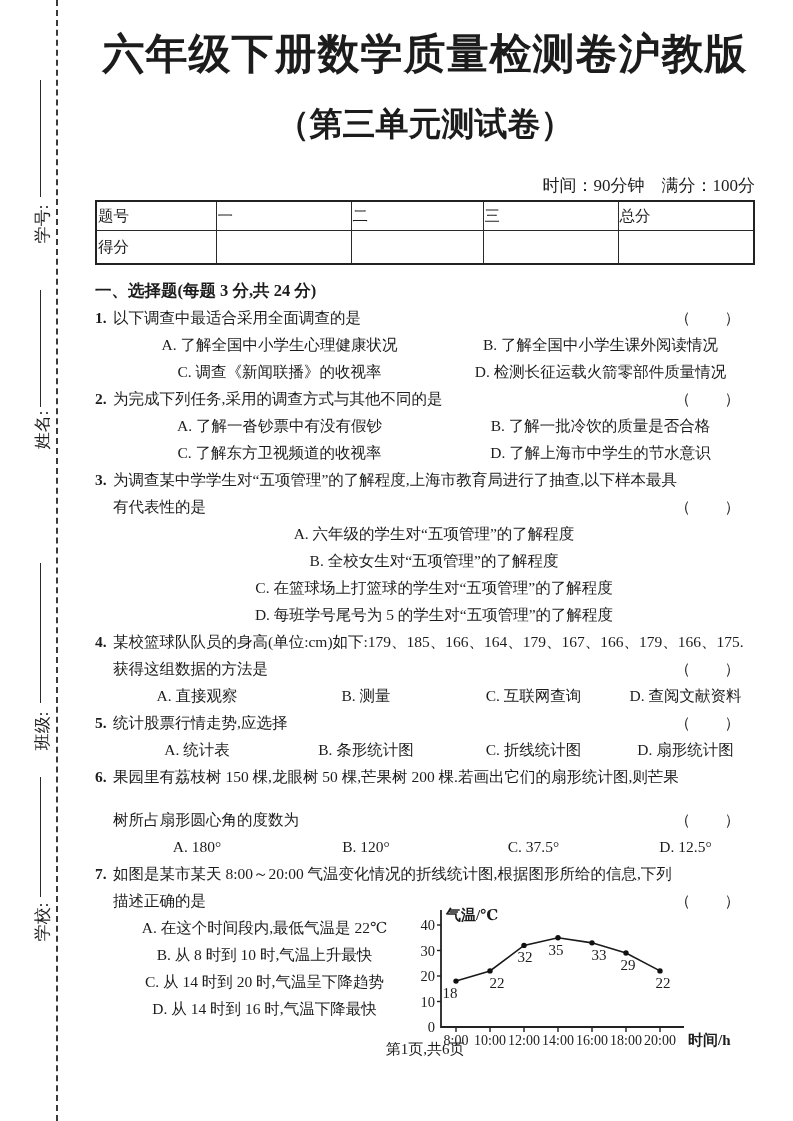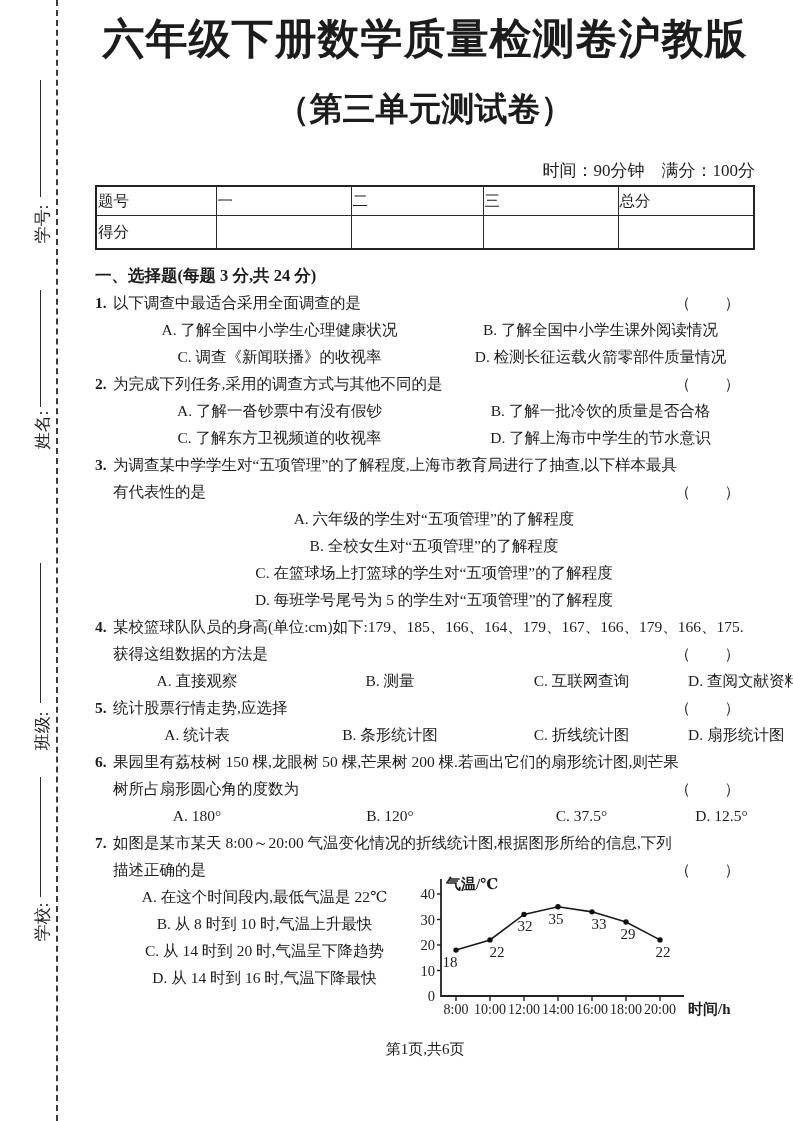--- a/index.html
+++ b/index.html
@@ -9,42 +9,42 @@
     font-family:"Liberation Serif","DejaVu Serif",serif;
   }
   
   .seal-line { position:absolute; left:56px; top:0; height:1121px; width:0;
     border-left:2px dashed #3a3a3a; }
   .side-blank { position:absolute; left:40px; width:0; border-left:1.6px solid #2a2a2a; }
   .side-label { position:absolute; left:42px; white-space:nowrap; font-size:17px;
     transform:translate(-50%,-50%) rotate(-90deg); }
   
   .content { position:absolute; left:95px; top:0; width:660px; height:1121px;
-    padding-top:13px; box-sizing:border-box; }
+    padding-top:28px; box-sizing:border-box; }
   .title { margin:0; text-align:center; font-size:42px; font-weight:bold;
     line-height:53px; letter-spacing:1px; }
   .subtitle { margin-top:20px; text-align:center; font-size:33px; font-weight:600;
     line-height:46px; }
   .meta { margin-top:28px; text-align:right; font-size:17px; line-height:22px; }
   table.score { width:100%; border-collapse:collapse; margin-top:3px;
     border:2px solid #222; }
   table.score td { border:1.3px solid #2a2a2a; text-align:left; font-size:15.5px; }
   table.score tr.hdr td { height:26px; }
   table.score tr.blank td { height:30px; }
   .sec-heading { margin-top:12px; font-size:16.5px; font-weight:bold; line-height:27px; }
   
   .questions { font-size:15.5px; }
   .question { }
   .q-line { display:flex; line-height:27px; padding-right:14px; white-space:nowrap; }
   .q-num { font-weight:bold; width:18px; flex:none; }
   .q-line.cont { padding-left:18px; }
   .bracket { margin-left:auto; letter-spacing:1px; flex:none; }
   .opts { padding-left:18px; line-height:27px; }
   .opts.grid2 { display:grid; grid-template-columns:333px auto; }
-  .opts.grid4 { display:grid; grid-template-columns:168px 170px 165px auto;gap:24px; }
+  .opts.grid4 { display:grid; grid-template-columns:168px 170px 165px auto; }
   .opt { white-space:nowrap;text-align:center; }
   .q7-row { display:flex; }
   .q7-row .opts { width:321px; flex:none; box-sizing:border-box; }
   .chart-wrap { flex:none; margin-top:-10px; }
   .chart-wrap svg text { fill:#1c1c1c; }
   .footer { position:absolute; top:1040px; left:0; width:660px; text-align:center;
     font-size:15px; }
 </style>
 </head>
 <body>
@@ -166,21 +166,21 @@
           <div class="opt">B. 条形统计图</div>
           <div class="opt">C. 折线统计图</div>
           <div class="opt">D. 扇形统计图</div>
         </div>
       </div>
       <div class="question">
         <div class="q-line" style="display: flex;">
           <span class="q-num">6.</span>
           <span>果园里有荔枝树 150 棵,龙眼树 50 棵,芒果树 200 棵.若画出它们的扇形统计图,则芒果</span>
         </div>
-        <div class="q-line cont" style="display: flex;">
+        <div class="q-line cont" style="display: flex; margin-top: 16px;">
           <span>树所占扇形圆心角的度数为</span>
           <span class="bracket">（　　）</span>
         </div>
         <div class="opts grid4">
           <div class="opt">A. 180°</div>
           <div class="opt">B. 120°</div>
           <div class="opt">C. 37.5°</div>
           <div class="opt">D. 12.5°</div>
         </div>
       </div>

